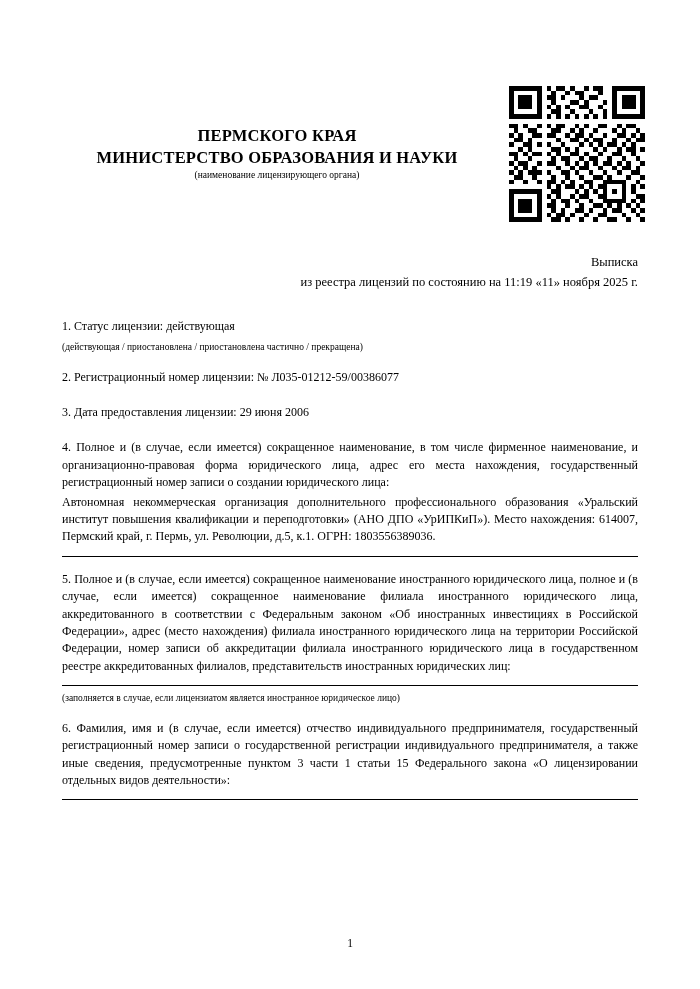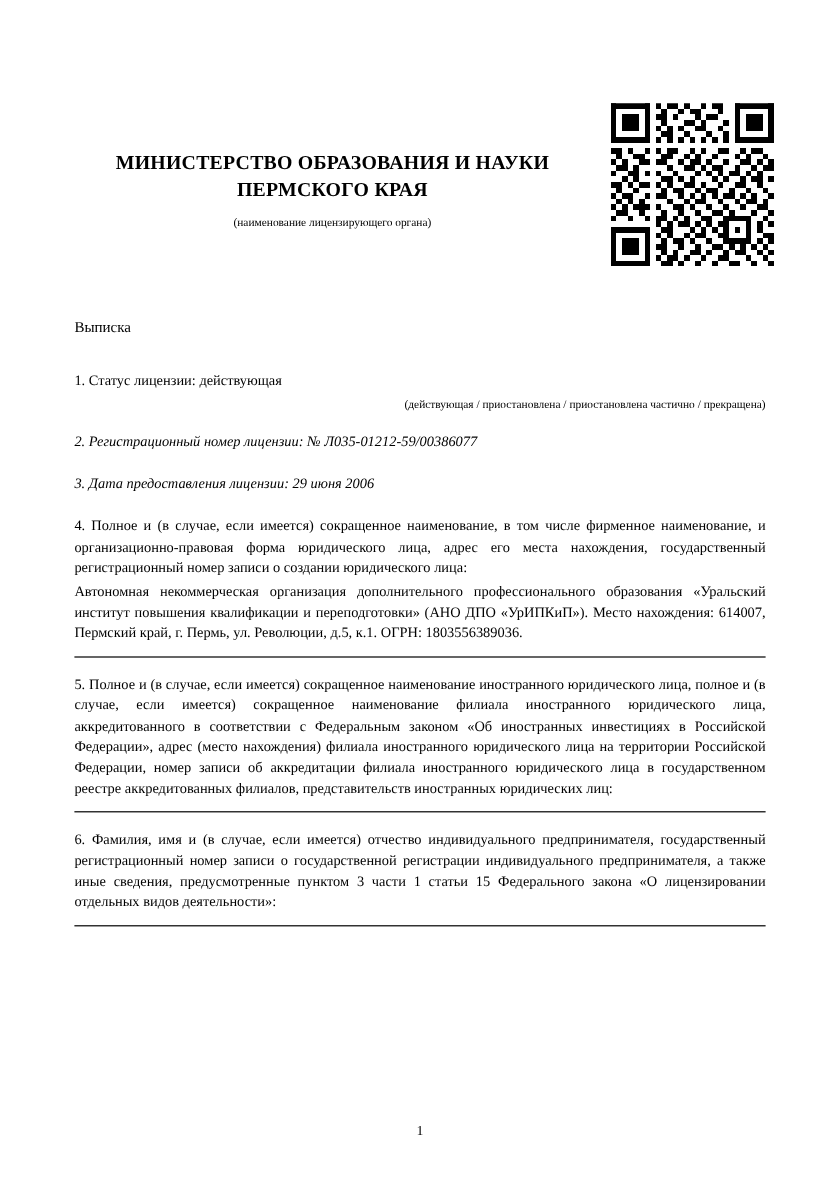--- a/index.html
+++ b/index.html
@@ -41,28 +41,28 @@
     margin-left: 0;
   }
   .header .org-line {
     font-weight: bold;
     font-size: 16.5px;
     line-height: 1.35;
     letter-spacing: 0.2px;
   }
   .header .org-sub {
     font-size: 9.5px;
-    margin-top: 11px;
+    margin-top: 0;
     color: #000;
   }
 
   
   .title-block {
     margin-top: 72px;
-    text-align: left;
+    text-align: right;
     font-size: 12.5px;
     line-height: 1.6;
   }
 
   
   .items {
     margin-top: 26px;
   }
   .item {
     font-size: 12px;
@@ -70,31 +70,31 @@
     text-align: justify;
     text-justify: inter-word;
     margin-bottom: 14px;
   }
   .item p { margin: 0; }
   .item .para {
     text-align: justify;
   }
   .item .para.cont { margin-top: 2px; }
   .note {
-    text-align: right;
+    text-align: left;
     font-size: 9.5px;
     margin-top: 6px;
   }
   .rule {
     border: none;
     border-top: 1px solid #000;
     margin: 10px 0 4px 0;
     height: 0;
   }
-  .gap-18 { margin-bottom: 18px; font-style: italic; }
+  .gap-18 { margin-bottom: 18px; }
 
   
   .page-number {
     position: absolute;
     bottom: 40px;
     left: 0;
     width: 100%;
     text-align: center;
     font-size: 11.5px;
   }
@@ -352,27 +352,28 @@
         <rect x="15" y="28" width="1" height="1"></rect>
           <rect x="18" y="28" width="1" height="1"></rect>
         <rect x="21" y="28" width="2" height="1"></rect>
           <rect x="25" y="28" width="1" height="1"></rect>
         <rect x="28" y="28" width="1" height="1"></rect>
       </g>
     </svg>
   </div>
 
   <div class="header">
+    <div class="org-line">ПЕРМСКОГО КРАЯ</div>
     <div class="org-line">МИНИСТЕРСТВО ОБРАЗОВАНИЯ И НАУКИ</div>
-    <div class="org-line">ПЕРМСКОГО КРАЯ</div>
     <div class="org-sub">(наименование лицензирующего органа)</div>
   </div>
 
   <div class="title-block">
     <div>Выписка</div>
+    <div>из реестра лицензий по состоянию на 11:19 «11» ноября 2025 г.</div>
   </div>
 
   <div class="items">
 
     <div class="item">
       <p class="para">1. Статус лицензии: действующая</p>
       <div class="note">(действующая / приостановлена / приостановлена частично / прекращена)</div>
     </div>
 
     <div class="item gap-18">
@@ -385,20 +386,21 @@
 
     <div class="item">
       <p class="para">4. Полное и (в случае, если имеется) сокращенное наименование, в том числе фирменное наименование, и организационно-правовая форма юридического лица, адрес его места нахождения, государственный регистрационный номер записи о создании юридического лица:</p>
       <p class="para cont">Автономная некоммерческая организация дополнительного профессионального образования «Уральский институт повышения квалификации и переподготовки» (АНО ДПО «УрИПКиП»). Место нахождения: 614007, Пермский край, г. Пермь, ул. Революции, д.5, к.1. ОГРН: 1803556389036.</p>
       <hr class="rule">
     </div>
 
     <div class="item">
       <p class="para">5. Полное и (в случае, если имеется) сокращенное наименование иностранного юридического лица, полное и (в случае, если имеется) сокращенное наименование филиала иностранного юридического лица, аккредитованного в соответствии с Федеральным законом «Об иностранных инвестициях в Российской Федерации», адрес (место нахождения) филиала иностранного юридического лица на территории Российской Федерации, номер записи об аккредитации филиала иностранного юридического лица в государственном реестре аккредитованных филиалов, представительств иностранных юридических лиц:</p>
       <hr class="rule">
+      <div class="note">(заполняется в случае, если лицензиатом является иностранное юридическое лицо)</div>
     </div>
 
     <div class="item">
       <p class="para">6. Фамилия, имя и (в случае, если имеется) отчество индивидуального предпринимателя, государственный регистрационный номер записи о государственной регистрации индивидуального предпринимателя, а также иные сведения, предусмотренные пунктом 3 части 1 статьи 15 Федерального закона «О лицензировании отдельных видов деятельности»:</p>
       <hr class="rule">
     </div>
 
 
   </div>
 

